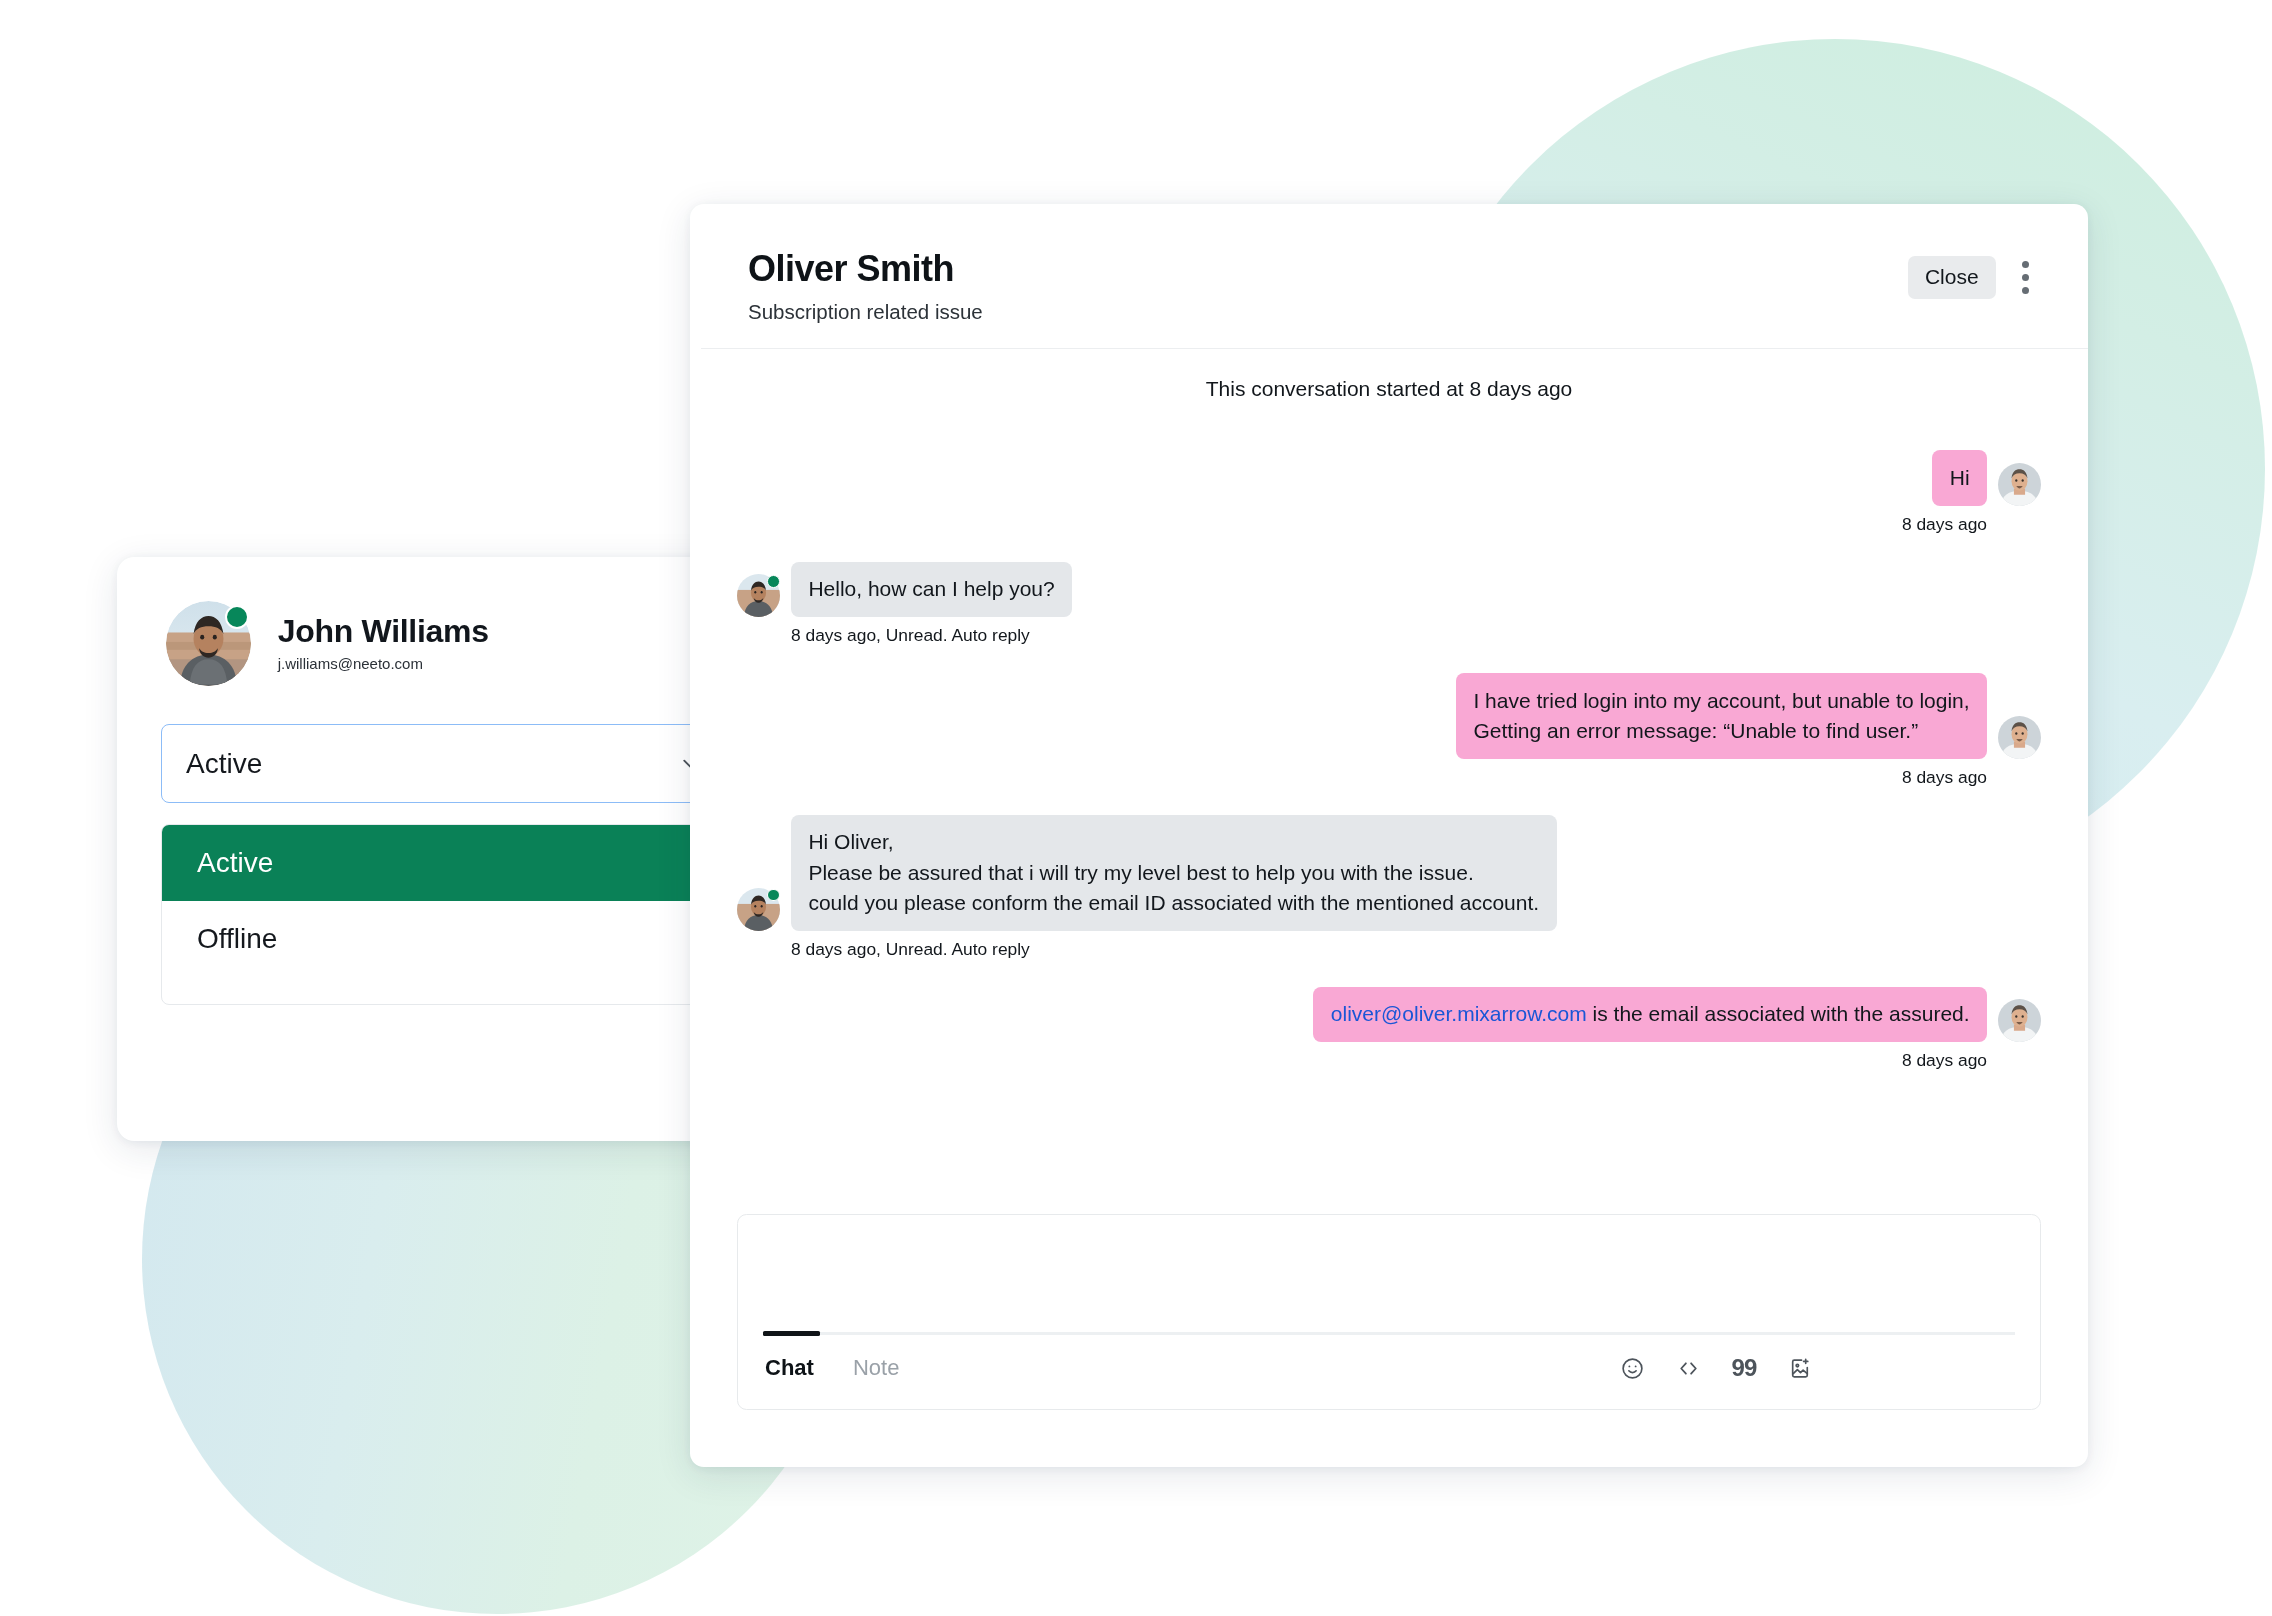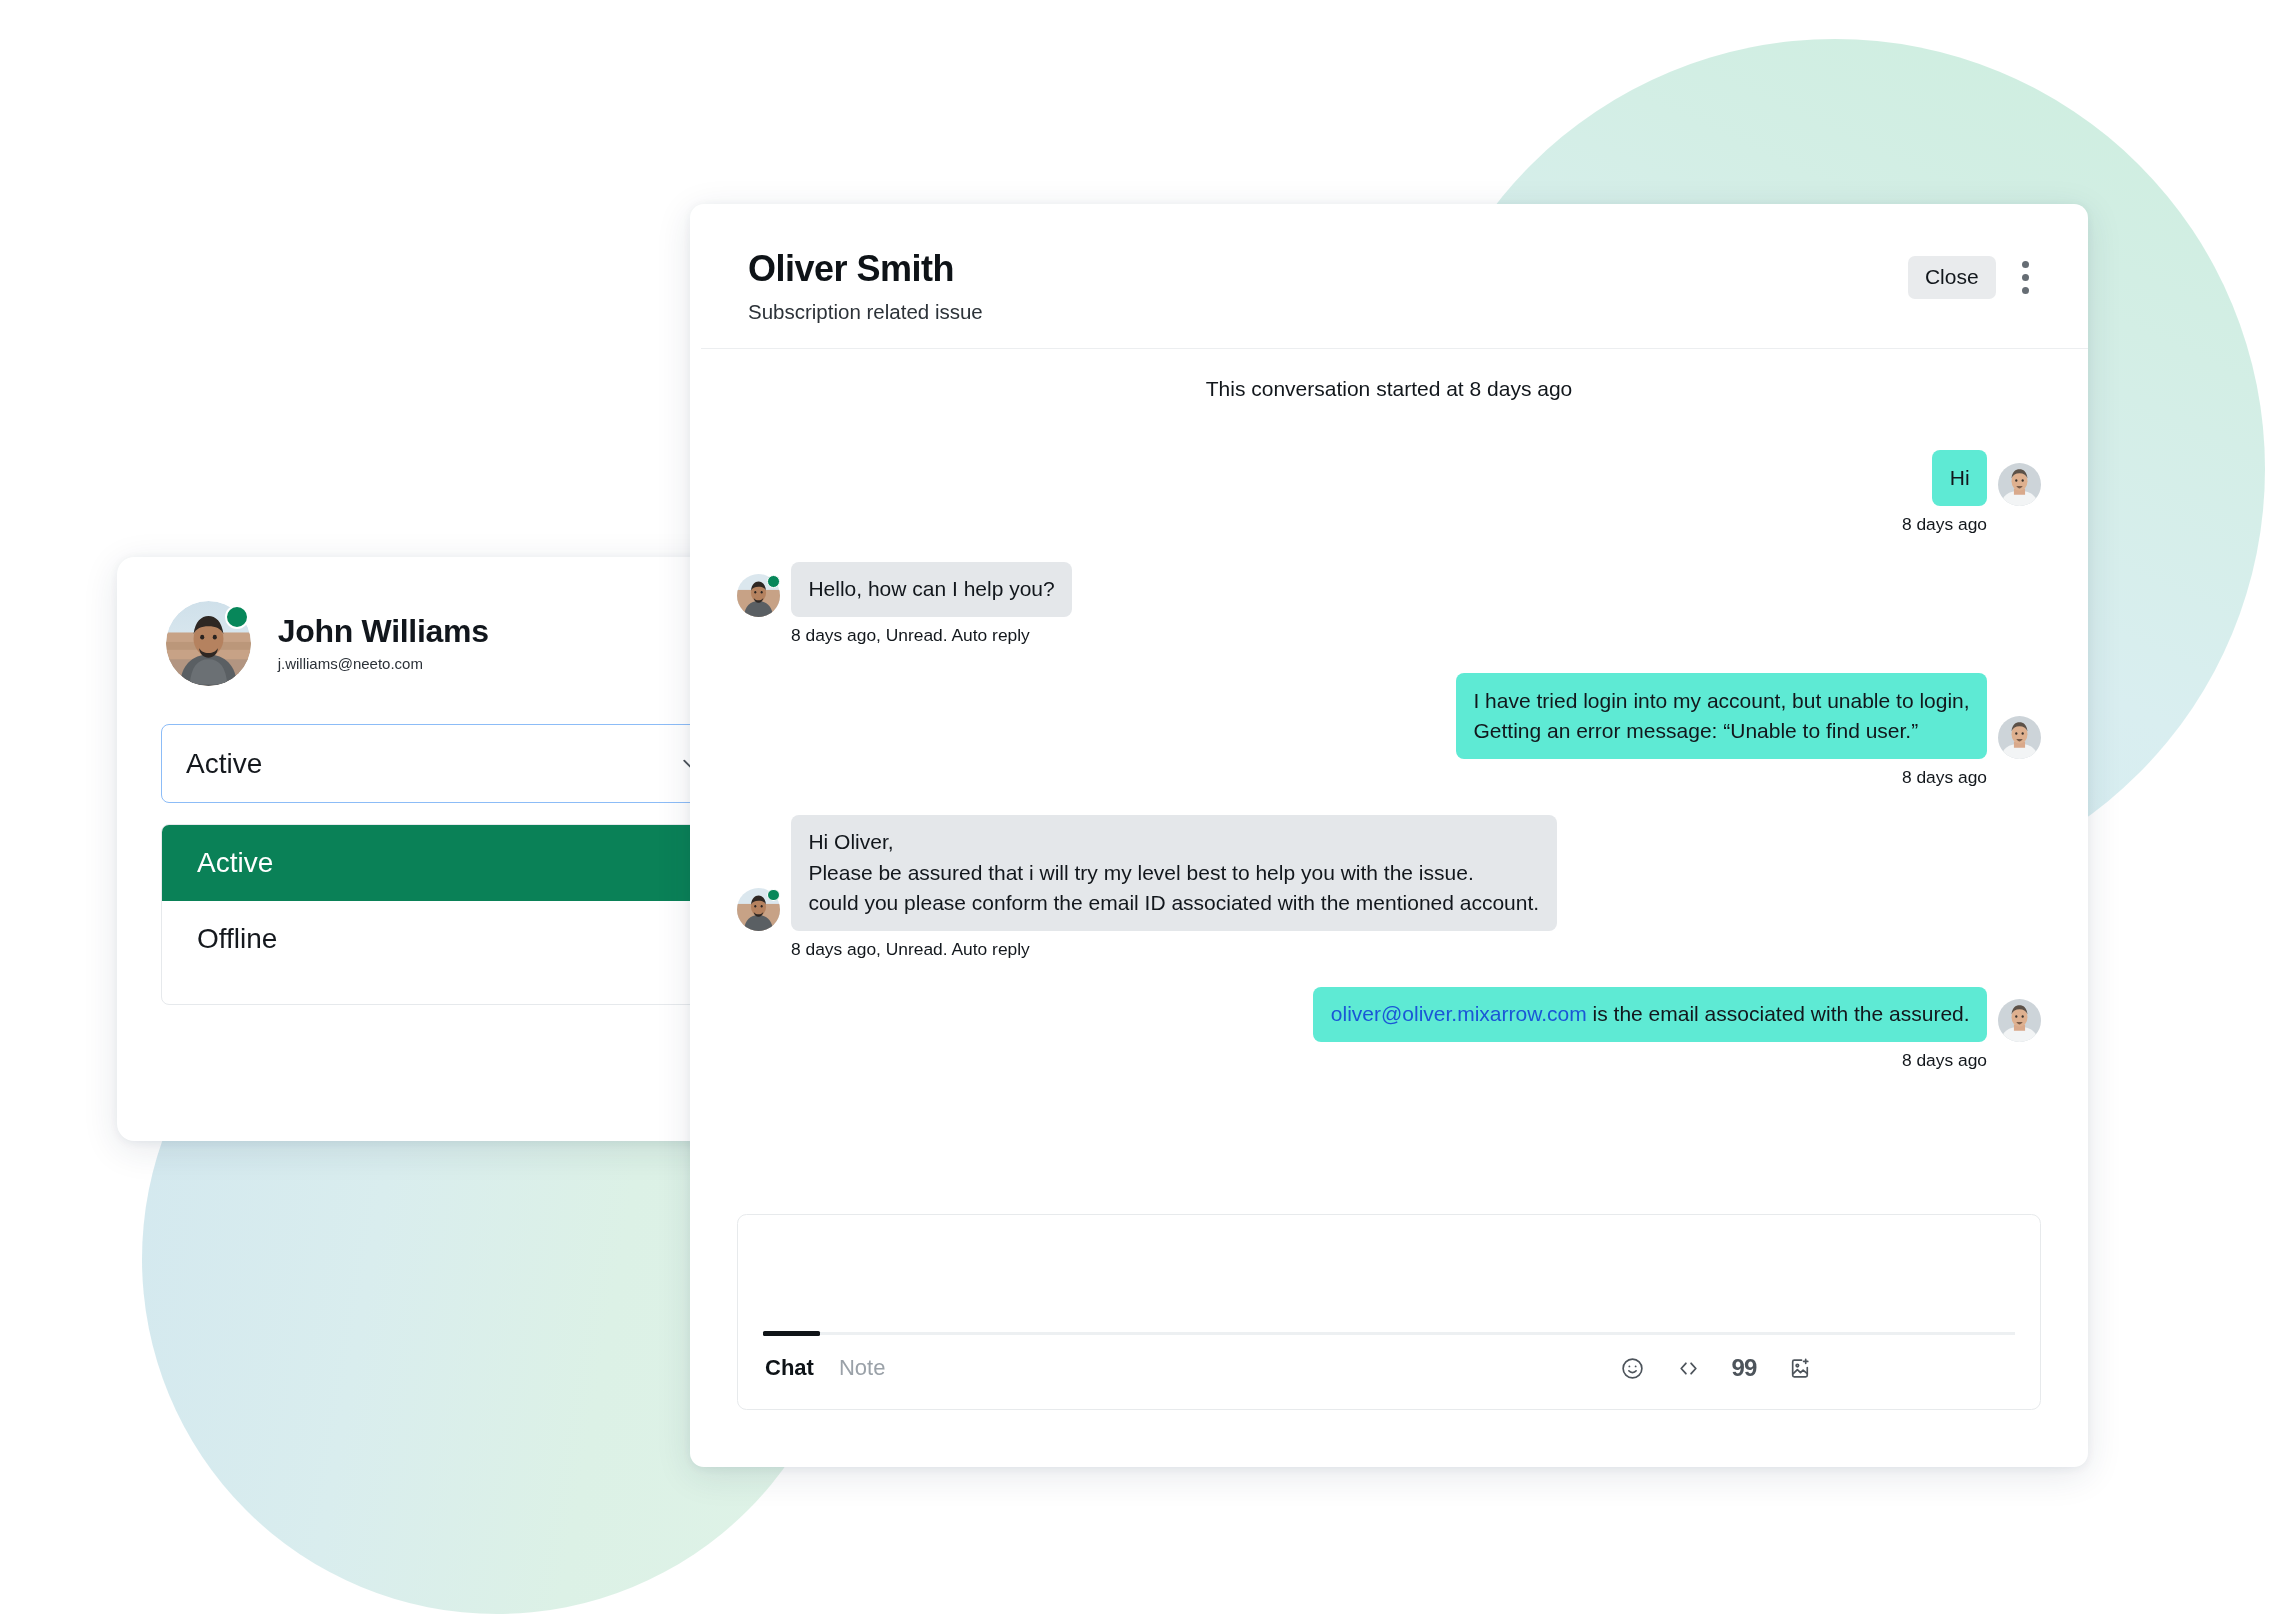--- a/index.html
+++ b/index.html
@@ -220,21 +220,21 @@
   .bubble {
     border-radius: 8px;
     padding: 12.6px 17.4px;
     font-size: 21px;
     line-height: 1.44;
     color: #12171c;
     max-width: 805px;
     white-space: pre-line;
   }
   .bubble.grey  { background: #e4e7ea; }
-  .bubble.green { background: #5eead4; }
+  .bubble.green { background: #f9a8d4; }
 
   .bubble-email { color: #1a56d6; }
 
   .msg-avatar { width: 43px; height: 43px; position: relative; flex: 0 0 auto; }
   .msg-avatar .face { width: 43px; height: 43px; }
   .msg-avatar .status-dot { width: 12.6px; height: 12.6px; right: 0px; top: 0.8px; border-width: 1.6px; }
 
   .meta {
     font-size: 17.4px;
     color: #12171c;
@@ -274,21 +274,21 @@
     width: 57px; height: 5.5px;
     background: #101418;
     border-radius: 1.6px;
   }
   #composer-bar {
     display: flex;
     align-items: center;
     justify-content: space-between;
     padding: 17.4px 27px 25px 27px;
   }
-  .composer-tabs { display: flex; align-items: baseline; gap: 25px; }
+  .composer-tabs { display: flex; align-items: baseline; gap: 39px; }
   #tab-chat {
     font-size: 22px;
     font-weight: 700;
     color: #0e1317;
     cursor: pointer;
   }
   #tab-note {
     font-size: 22px;
     color: #9aa1a8;
     cursor: pointer;

